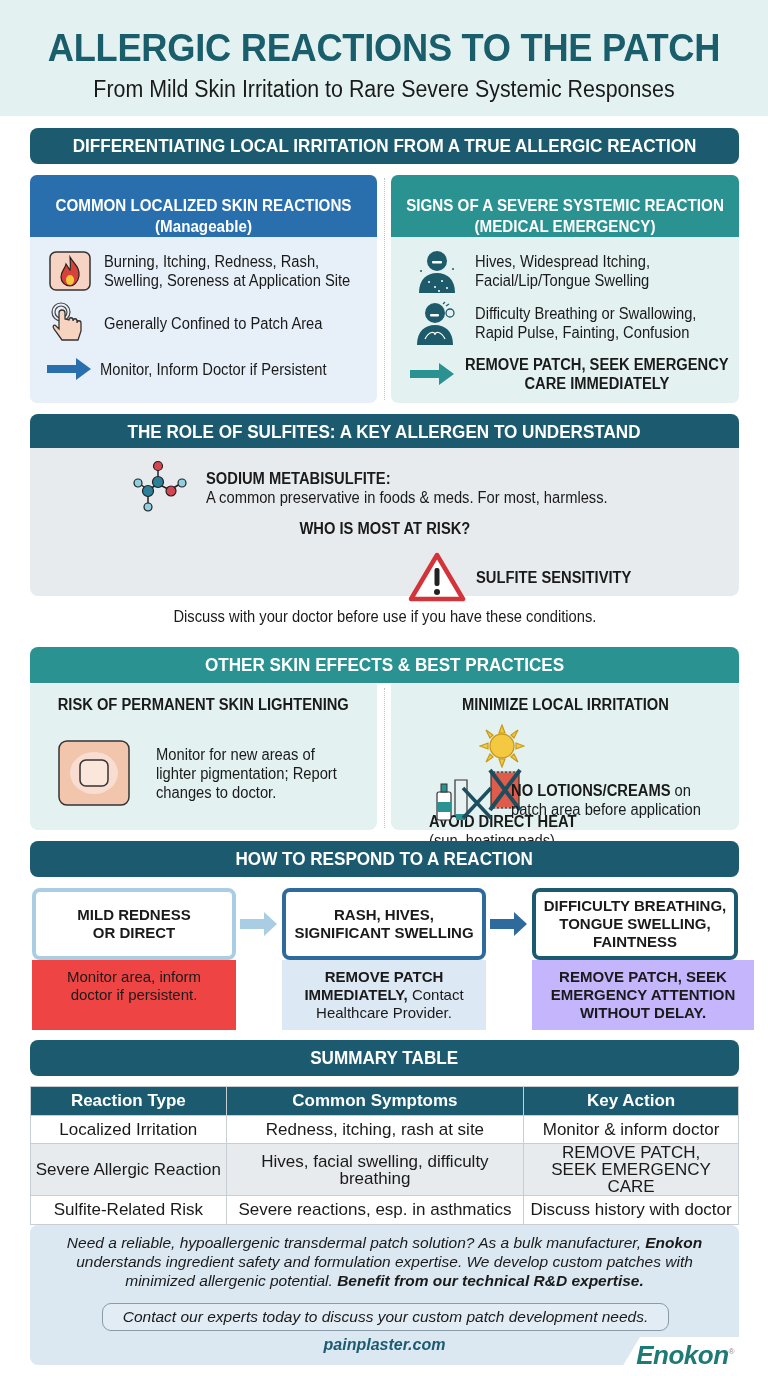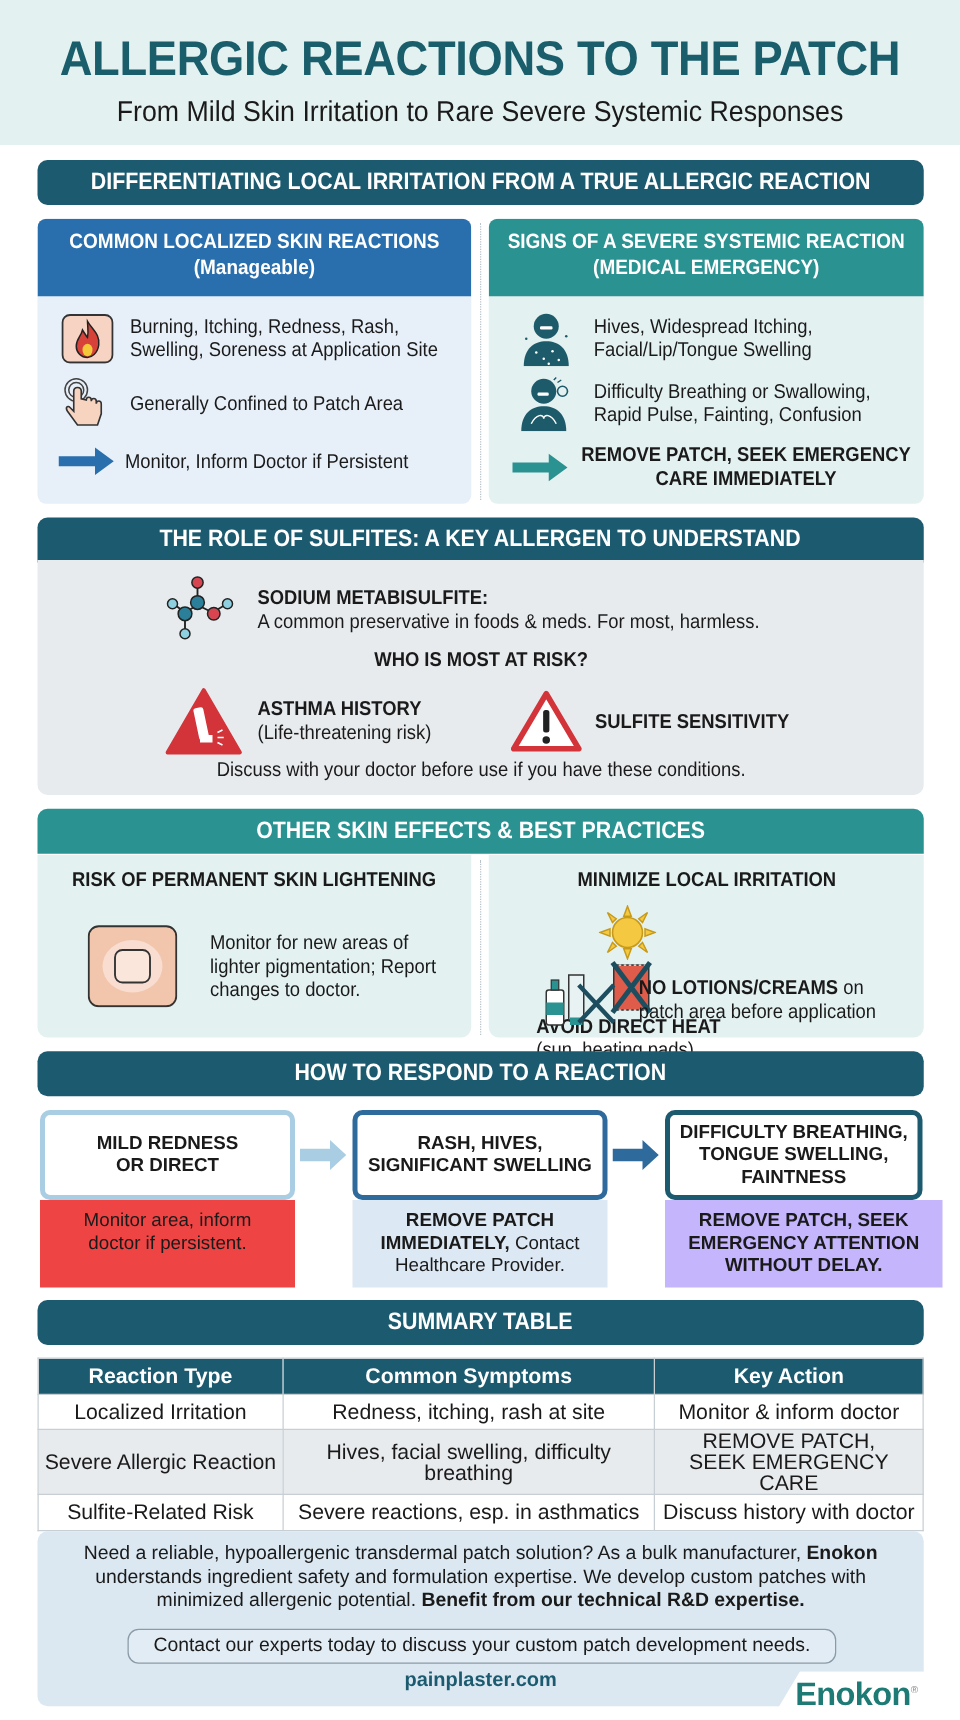--- a/index.html
+++ b/index.html
@@ -8,46 +8,46 @@
 
   .hero { position: absolute; left: 0; top: 0; width: 768px; height: 116px; background: #e3f1f1; text-align: center; }
   .hero h1 { position: absolute; top: 26px; left: 0; width: 100%; font-size: 39px; font-weight: 700; color: #1a5e6c; letter-spacing: -0.3px; transform: scaleX(0.93); }
   .hero h2 { position: absolute; top: 76px; left: 0; width: 100%; font-size: 23px; font-weight: 400; color: #1a1a1a; transform: scaleX(0.93); }
 
   .banner { position: absolute; left: 30px; width: 709px; height: 36px; background: #1c5b6f; border-radius: 8px; color: #fff; font-weight: 700; font-size: 19px; text-align: center; line-height: 36px; }
   .banner.teal { background: #2a9291; }
   .banner span { display: inline-block; transform: scaleX(0.9); }
 
   .card { position: absolute; border-radius: 7px; overflow: hidden; }
-  .card-head { color: #fff; font-weight: 700; font-size: 16.5px; text-align: center; line-height: 21px; padding-top: 8px; height: 62px; }
+  .card-head { color: #fff; font-weight: 700; font-size: 16.5px; text-align: center; line-height: 21px; padding-top: 20px; height: 62px; }
   .card-head span { display:block; transform: scaleX(0.92); }
   .card-body { position: relative; }
 
   .row { position: absolute; display: flex; align-items: center; }
   .row .txt { font-size: 16px; line-height: 19px; color: #1a1a1a; transform-origin: left center; transform: scaleX(0.92); white-space: nowrap; }
   .bold { font-weight: 700; }
 
   .icon { flex: none; display: flex; align-items: center; justify-content: center; }
 
-  .sulf { position: absolute; left: 30px; top: 448px; width: 709px; height: 188px; background: #e8ebee; border-radius: 0 0 8px 8px; }
+  .sulf { position: absolute; left: 30px; top: 448px; width: 709px; height: 148px; background: #e8ebee; border-radius: 0 0 8px 8px; }
   .sub-bold { font-weight: 700; font-size: 16px; }
 
   .other-card { position: absolute; top: 684px; height: 146px; background: #e3f1f1; border-radius: 0 0 8px 8px; }
 
   .flow-top { position: absolute; top: 888px; height: 72px; background: #fff; border-radius: 8px; text-align: center; display: flex; align-items: center; justify-content: center; font-weight: 700; font-size: 15px; line-height: 18px; }
   .flow-bottom { position: absolute; top: 960px; height: 70px; text-align: center; font-size: 15px; line-height: 18px; padding-top: 8px; }
 
   table.sum { position: absolute; left: 30px; top: 1086px; width: 709px; border-collapse: collapse; font-size: 17px; }
   table.sum th { background: #1c5b6f; color: #fff; font-weight: 700; height: 29px; border: 1px solid #c8cfd4; }
   table.sum td { text-align: center; border: 1px solid #c8cfd4; color: #1a1a1a; }
   table.sum tr.r0 td { height: 28px; background: #fff; }
   table.sum tr.r1 td { height: 42px; background: #e8ebee; line-height: 17px; }
   table.sum tr.r2 td { height: 29px; background: #fff; }
 
-  .footer { position: absolute; left: 30px; top: 1225px; width: 709px; height: 140px; background: #dbe8f2; border-radius: 8px; }
+  .footer { position: absolute; left: 30px; top: 1225px; width: 709px; height: 140px; background: #dbe8f2; border-radius: 8px; font-style: italic; }
   .footer p { position: absolute; left: 0; top: 8px; width: 100%; text-align: center; font-size: 15.5px; line-height: 19px; color: #1a1a1a; }
   .cta { position: absolute; left: 72px; top: 78px; width: 567px; height: 28px; border: 1.5px solid #8a9aa6; border-radius: 9px; text-align: center; font-size: 15.5px; line-height: 25px; background: #e2ecf4; }
   .site { position: absolute; left: 0; top: 111px; width: 100%; text-align: center; font-weight: 700; font-size: 16px; color: #1c5b6f; }
   .logo-wrap { position: absolute; right: -1px; bottom: -14px; width: 125px; height: 42px; background: #fff; clip-path: polygon(20% 0, 100% 0, 100% 100%, 0 100%); }
   .logo { position: absolute; right: 6px; top: 3px; font-size: 26px; font-weight: 700; color: #1d7a74; letter-spacing: -0.5px; }
   .logo sup { font-size: 8px; color: #888; font-weight: 400; }
   .cx { transform: scaleX(0.92); display:inline-block; }
 </style>
 </head>
 <body>
@@ -178,51 +178,37 @@
           <circle cx="52" cy="23" r="4" fill="#8fd0e0" stroke="#222" stroke-width="1.2"></circle>
           <circle cx="18" cy="47" r="4" fill="#8fd0e0" stroke="#222" stroke-width="1.2"></circle>
         </svg>
     </div>
     <div class="txt" style="margin-left:10px;">
       <div class="sub-bold">SODIUM METABISULFITE:</div>
       <div>A common preservative in foods &amp; meds. For most, harmless.</div>
     </div>
   </div>
   <div style="position:absolute; left:0; top:72px; width:100%; text-align:center;"><span class="sub-bold cx">WHO IS MOST AT RISK?</span></div>
-  <div class="row" style="left:102px; top:102px;">
-    <div class="icon" style="width:62px;height:54px;">
-      <svg width="62" height="54" viewBox="0 0 62 54">
-          <path d="M31 2 L60 52 L2 52 Z" fill="#d3343a" stroke="#d3343a" stroke-width="3" stroke-linejoin="round"></path>
-          <rect x="25" y="16" width="8" height="26" rx="2" fill="#fff" transform="rotate(-12 29 29)"></rect>
-          <rect x="28" y="38" width="10" height="6" fill="#fff"></rect>
-          <path d="M42 36 l4 -2 M42 40 h5 M42 44 l4 2" stroke="#fff" stroke-width="1.3"></path>
-        </svg>
-    </div>
-    <div class="txt" style="margin-left:12px;">
-      <div class="sub-bold">ASTHMA HISTORY</div>
-      <div>(Life-threatening risk)</div>
-    </div>
-  </div>
   <div class="row" style="left:378px; top:104px;">
     <div class="icon" style="width:58px;height:50px;">
       <svg width="58" height="50" viewBox="0 0 58 50">
           <path d="M29 3 L55 47 L3 47 Z" fill="#fff" stroke="#d3343a" stroke-width="4.5" stroke-linejoin="round"></path>
           <rect x="26.5" y="16" width="5" height="18" rx="2" fill="#222"></rect>
           <circle cx="29" cy="40" r="3" fill="#222"></circle>
         </svg>
     </div>
     <div class="txt sub-bold" style="margin-left:10px;">SULFITE SENSITIVITY</div>
   </div>
   <div style="position:absolute; left:0; top:160px; width:100%; text-align:center; font-size:16px;"><span class="cx">Discuss with your doctor before use if you have these conditions.</span></div>
 </div>
 
 <div class="banner teal" style="top:647px; border-radius:8px 8px 0 0;"><span>OTHER SKIN EFFECTS &amp; BEST PRACTICES</span></div>
 <div class="other-card" style="left:30px; width:347px;padding-left:20px;">
   <div style="position:absolute; top:12px; left:0; width:100%; text-align:center;"><span class="sub-bold cx">RISK OF PERMANENT SKIN LIGHTENING</span></div>
-  <div class="row" style="left:28px; top:56px;margin-left:12px;">
+  <div class="row" style="left:28px; top:56px;">
     <div class="icon" style="width:72px;height:66px;">
       <svg width="72" height="66" viewBox="0 0 72 66">
           <rect x="1" y="1" width="70" height="64" rx="8" fill="#f2c6ad" stroke="#333" stroke-width="1.5"></rect>
           <ellipse cx="36" cy="33" rx="24" ry="21" fill="#f8ddd0"></ellipse>
           <rect x="22" y="20" width="28" height="26" rx="6" fill="#fbe6dc" stroke="#333" stroke-width="1.5"></rect>
         </svg>
     </div>
     <div class="txt" style="margin-left:26px;">
       <div>Monitor for new areas of</div>
       <div>lighter pigmentation; Report</div>

